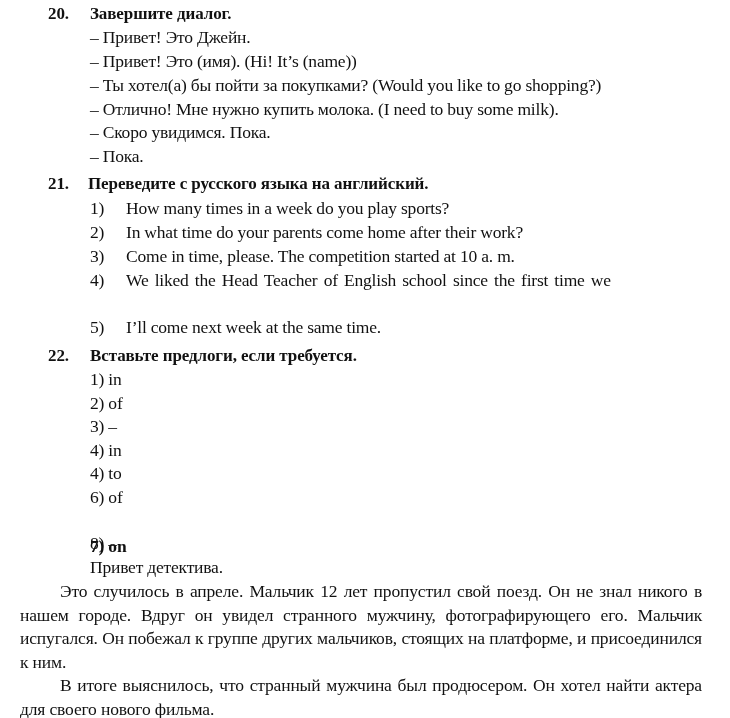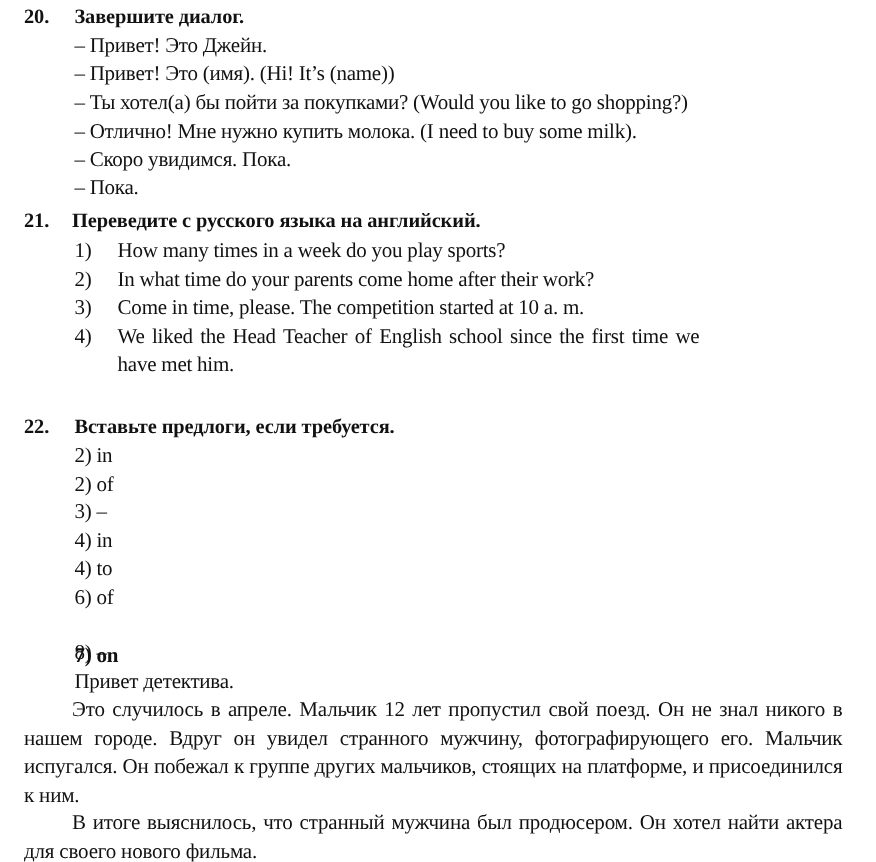--- a/index.html
+++ b/index.html
@@ -2,21 +2,21 @@
 <html><head>
 <meta charset="utf-8">
 <style>
   html, body { margin: 0; padding: 0; background: #ffffff; }
   body {
     width: 730px; height: 718px; overflow: hidden; position: relative;
     font-family: "Liberation Serif", "DejaVu Serif", serif;
     color: #111111;
   }
   .page { position: absolute; left: 0; top: 0; width: 730px; height: 718px; }
-  .line { position: absolute; white-space: nowrap; font-size: 17.5px; line-height: 22px; letter-spacing: -0.2px; }
+  .line { position: absolute; white-space: nowrap; font-size: 17.5px; line-height: 22px; letter-spacing: -0.2px; margin-left: 28px; }
   .heading { font-weight: bold; font-size: 17px; letter-spacing: -0.1px; }
   .hnum { display: inline-block; width: 42px; }
   .hnum-tight { display: inline-block; width: 40px; }
   .inum { display: inline-block; width: 36px; }
   .para { position: absolute; left: 20px; width: 682px; font-size: 17.5px; line-height: 23.5px; text-align: justify; letter-spacing: -0.15px; }
   .para .indent { display: inline-block; width: 40px; }
 </style>
 </head>
 <body>
 
@@ -40,26 +40,28 @@
   </div>
   <div class="line" style="left:62px; top:221px;">
     <span class="inum">2)</span><span>In what time do your parents come home after their work?</span>
   </div>
   <div class="line" style="left:62px; top:245px;">
     <span class="inum">3)</span><span>Come in time, please. The competition started at 10 a. m.</span>
   </div>
   <div class="line" style="left:62px; top:269px; width:632px; text-align:justify;">
     <span class="inum">4)</span><span style="word-spacing:2px;">We liked the Head Teacher of English school since the first time we</span>
   </div>
-  <div class="line" style="left:98px; top:292px;">have met him.</div>
+  <div class="line" style="left:62px; top:316px;">
+    <span class="inum">5)</span><span>I’ll come next week at the same time.</span>
+  </div>
 
   <div class="line heading" style="left:20px; top:345px;">
     <span class="hnum">22.</span><span>Вставьте предлоги, если требуется.</span>
   </div>
-  <div class="line" style="left:62px; top:368px;">2) in</div>
+  <div class="line" style="left:62px; top:368px;">1) in</div>
   <div class="line" style="left:62px; top:392px;">2) of</div>
   <div class="line" style="left:62px; top:415px;">3) –</div>
   <div class="line" style="left:62px; top:439px;">4) in</div>
   <div class="line" style="left:62px; top:462px;">4) to</div>
   <div class="line" style="left:62px; top:486px;">6) of</div>
   <div class="line" style="left:62px; top:535px;font-weight:bold;">7) on</div>
   <div class="line" style="left:62px; top:532px;">8) –</div>
   <div class="line" style="left:62px; top:556px;">Привет детектива.</div>
 
   <div class="para" style="top:580px;">

